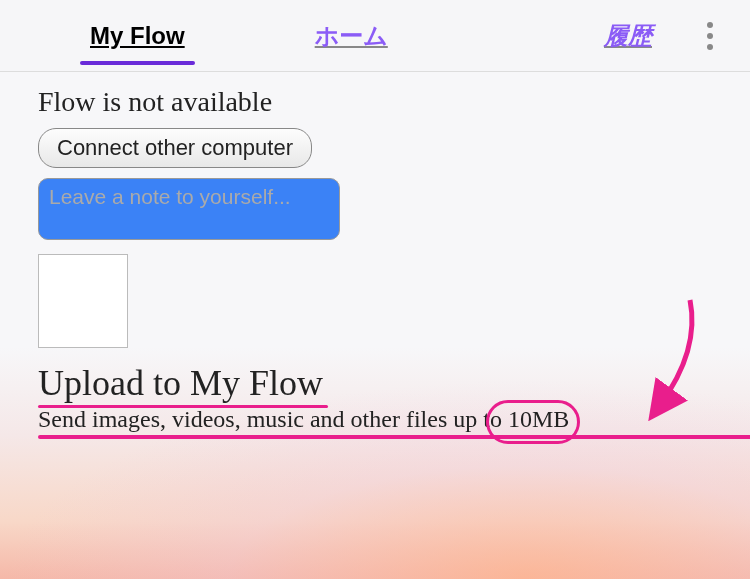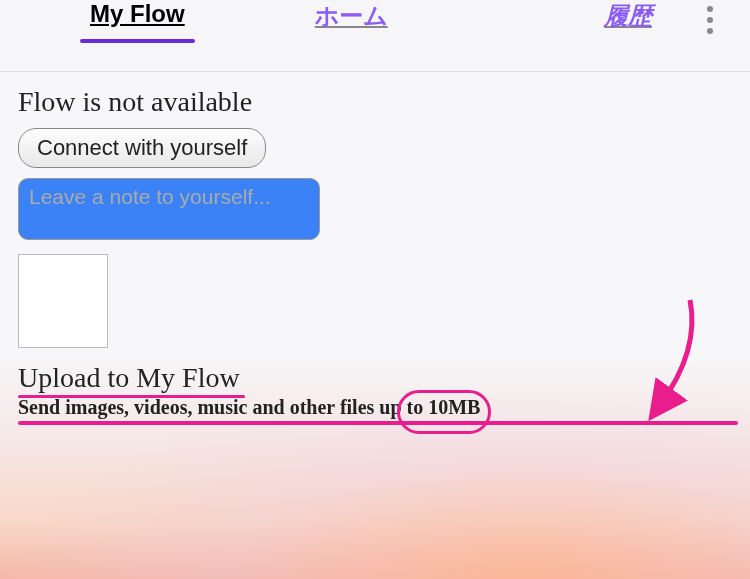--- a/index.html
+++ b/index.html
@@ -17,21 +17,21 @@
       position: absolute;
       bottom: 0;
       left: 0;
       right: 0;
       height: 200px;
       background: radial-gradient(ellipse at 70% 100%, rgba(255,180,140,0.6) 0%, rgba(240,200,220,0.3) 40%, transparent 70%);
       pointer-events: none;
     }
     .tabbar {
       display: flex;
-      align-items: flex-start;
+      align-items: center;
       height: 72px;
       border-bottom: 1px solid #ddd;
       background: #f6f6f8;
       padding: 0 20px;
     }
     .tab {
       flex: 0 0 auto;
       text-align: center;
       font-size: 24px;
       font-weight: bold;
@@ -70,20 +70,21 @@
     }
     .menu-icon span {
       width: 6px;
       height: 6px;
       background: #888;
       border-radius: 50%;
     }
     .content {
       padding: 14px 18px;
       font-family: Georgia, "Times New Roman", serif;
+      margin-left: 20px;
     }
     .status-title {
       font-size: 28px;
       color: #222;
       margin-bottom: 10px;
       font-weight: normal;
     }
     .connect-btn {
       font-family: Arial, Helvetica, sans-serif;
       font-size: 22px;
@@ -111,45 +112,45 @@
     }
     .note-input::placeholder { color: #aaa; }
     .upload-box {
       width: 90px;
       height: 94px;
       border: 1px solid #bbb;
       background: #fff;
       margin-bottom: 14px;
     }
     .upload-title {
-      font-size: 28px;
+      font-size: 36px;
       color: #222;
       display: inline-block;
       position: relative;
       font-weight: normal;
     }
     .upload-title-underline {
       position: absolute;
       bottom: -4px;
       left: 0;
       right: -5px;
       height: 3px;
       background: #e91e8c;
       border-radius: 2px;
     }
     .upload-desc-wrap {
       position: relative;
       display: inline-block;
       margin-top: 2px;
     }
     .upload-desc {
-      font-size: 20px;
+      font-size: 24px;
       color: #222;
       white-space: nowrap;
-      font-weight: bold;
+      font-weight: normal;
     }
     .upload-desc-underline {
       position: absolute;
       bottom: -6px;
       left: 0;
       width: 720px;
       height: 4px;
       background: #e91e8c;
       border-radius: 2px;
     }
@@ -188,21 +189,21 @@
   </div>
   <div class="menu-icon">
     <span></span>
       <span></span>
       <span></span>
   </div>
 </div>
 
 <div class="content">
   <div class="status-title">Flow is not available</div>
-  <button class="connect-btn">Connect with yourself</button>
+  <button class="connect-btn">Connect other computer</button>
   <textarea class="note-input" placeholder="Leave a note to yourself..." style=""></textarea>
   <div class="upload-box"></div>
   <div>
     <span class="upload-title">
       <span>Upload to My Flow</span>
       <span class="upload-title-underline"></span>
     </span>
   </div>
   <div class="upload-desc-wrap">
     <span class="upload-desc"><span>Send images, videos, music and other files up to </span><span>10MB</span></span>

